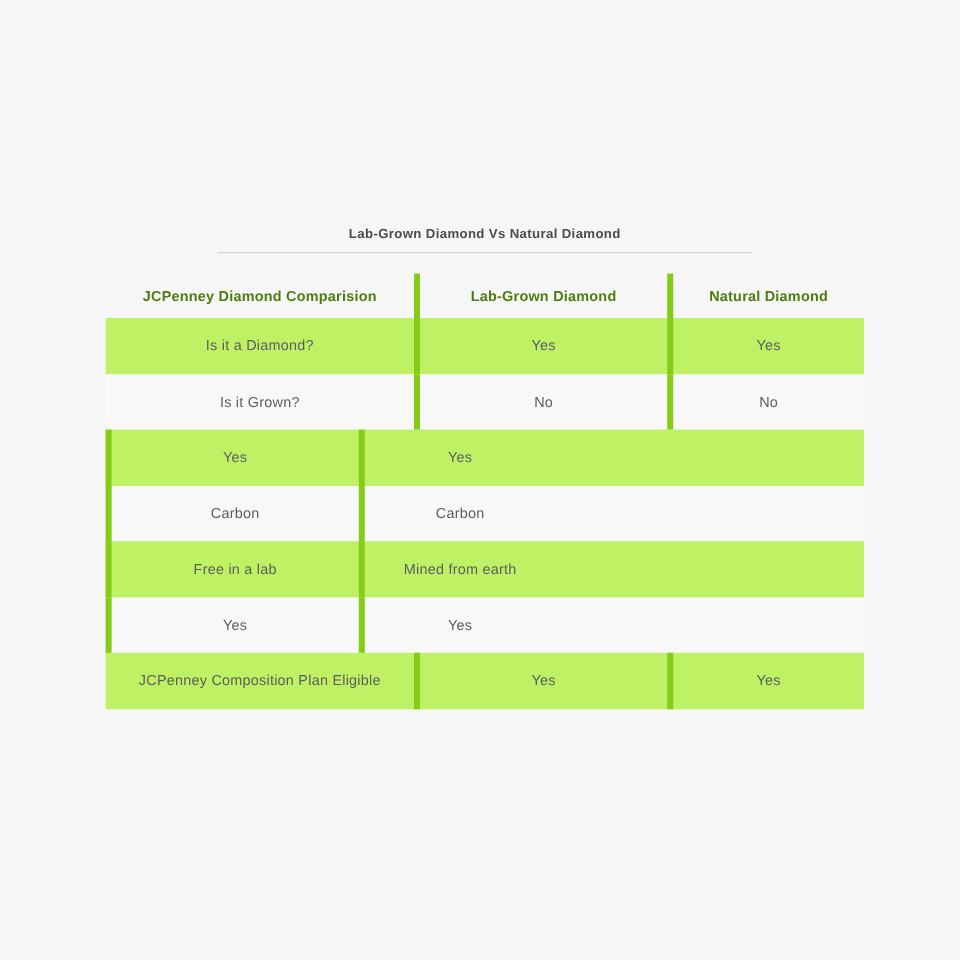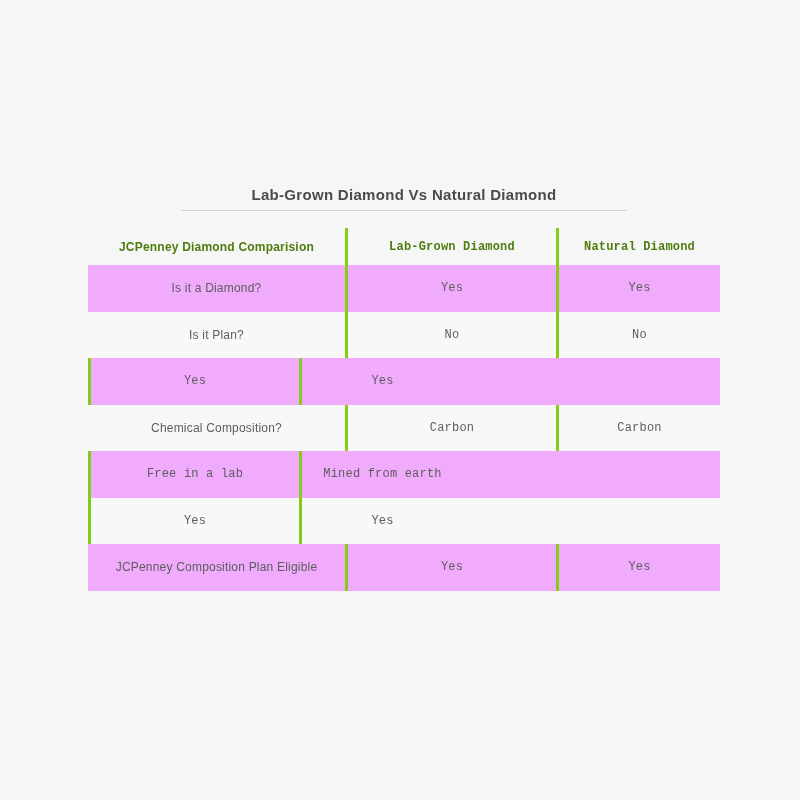--- a/index.html
+++ b/index.html
@@ -15,21 +15,21 @@
     overflow: hidden;
   }
   .content {
     position: absolute;
     left: 88px;
     top: 186px;
     width: 632px;
   }
   .title {
     margin: 0;
-    font-size: 15px;
+    font-size: 11px;
     line-height: 18px;
     font-weight: bold;
     color: #4b4b4b;
     text-align: center;
     letter-spacing: 0.3px;
   }
   .rule {
     width: 446px;
     height: 1px;
     background: #d2d2d2;
@@ -48,30 +48,30 @@
     justify-content: center;
     text-align: center;
     font-size: 12px;
     color: #5d5d5d;
     box-sizing: border-box;
     letter-spacing: 0.2px;
   }
   .col1 { width: 257px; }
   .col2 { width: 211px; }
   .col3 { width: 164px; text-align: center; }
-  .col2, .col3 { border-left: 3px solid #84cc16; font-family: Liberation Mono, monospace; }
+  .col2, .col3 { border-left: 5px solid #84cc16; }
   .thead .td {
     height: 37px;
     font-weight: bold;
     color: #4d7c0f;
   }
   .row .td {
     height: 46.5px;
   }
-  .row-shaded { background: #f0abfc; }
+  .row-shaded { background: #bef264; }
   .row-plain  { background: #f8f8f8; }
 </style>
 </head>
 <body>
 
 <div class="content">
   <h1 class="title">Lab-Grown Diamond Vs Natural Diamond</h1>
   <div class="rule"></div>
 
   <div class="table">
@@ -82,32 +82,31 @@
       <div class="td col3">Natural Diamond</div>
     </div>
 
     <div class="tr row row-shaded">
       <div class="td col1">Is it a Diamond?</div>
       <div class="td col2">Yes</div>
       <div class="td col3">Yes</div>
     </div>
 
     <div class="tr row row-plain">
-      <div class="td col1">Is it Plan?</div>
+      <div class="td col1">Is it Grown?</div>
       <div class="td col2">No</div>
       <div class="td col3">No</div>
     </div>
 
     <div class="tr row row-shaded">
       <div class="td col2">Yes</div>
       <div class="td col3">Yes</div>
     </div>
 
     <div class="tr row row-plain">
-      <div class="td col1">Chemical Composition?</div>
       <div class="td col2">Carbon</div>
       <div class="td col3">Carbon</div>
     </div>
 
     <div class="tr row row-shaded">
       <div class="td col2">Free in a lab</div>
       <div class="td col3">Mined from earth</div>
     </div>
 
     <div class="tr row row-plain">

